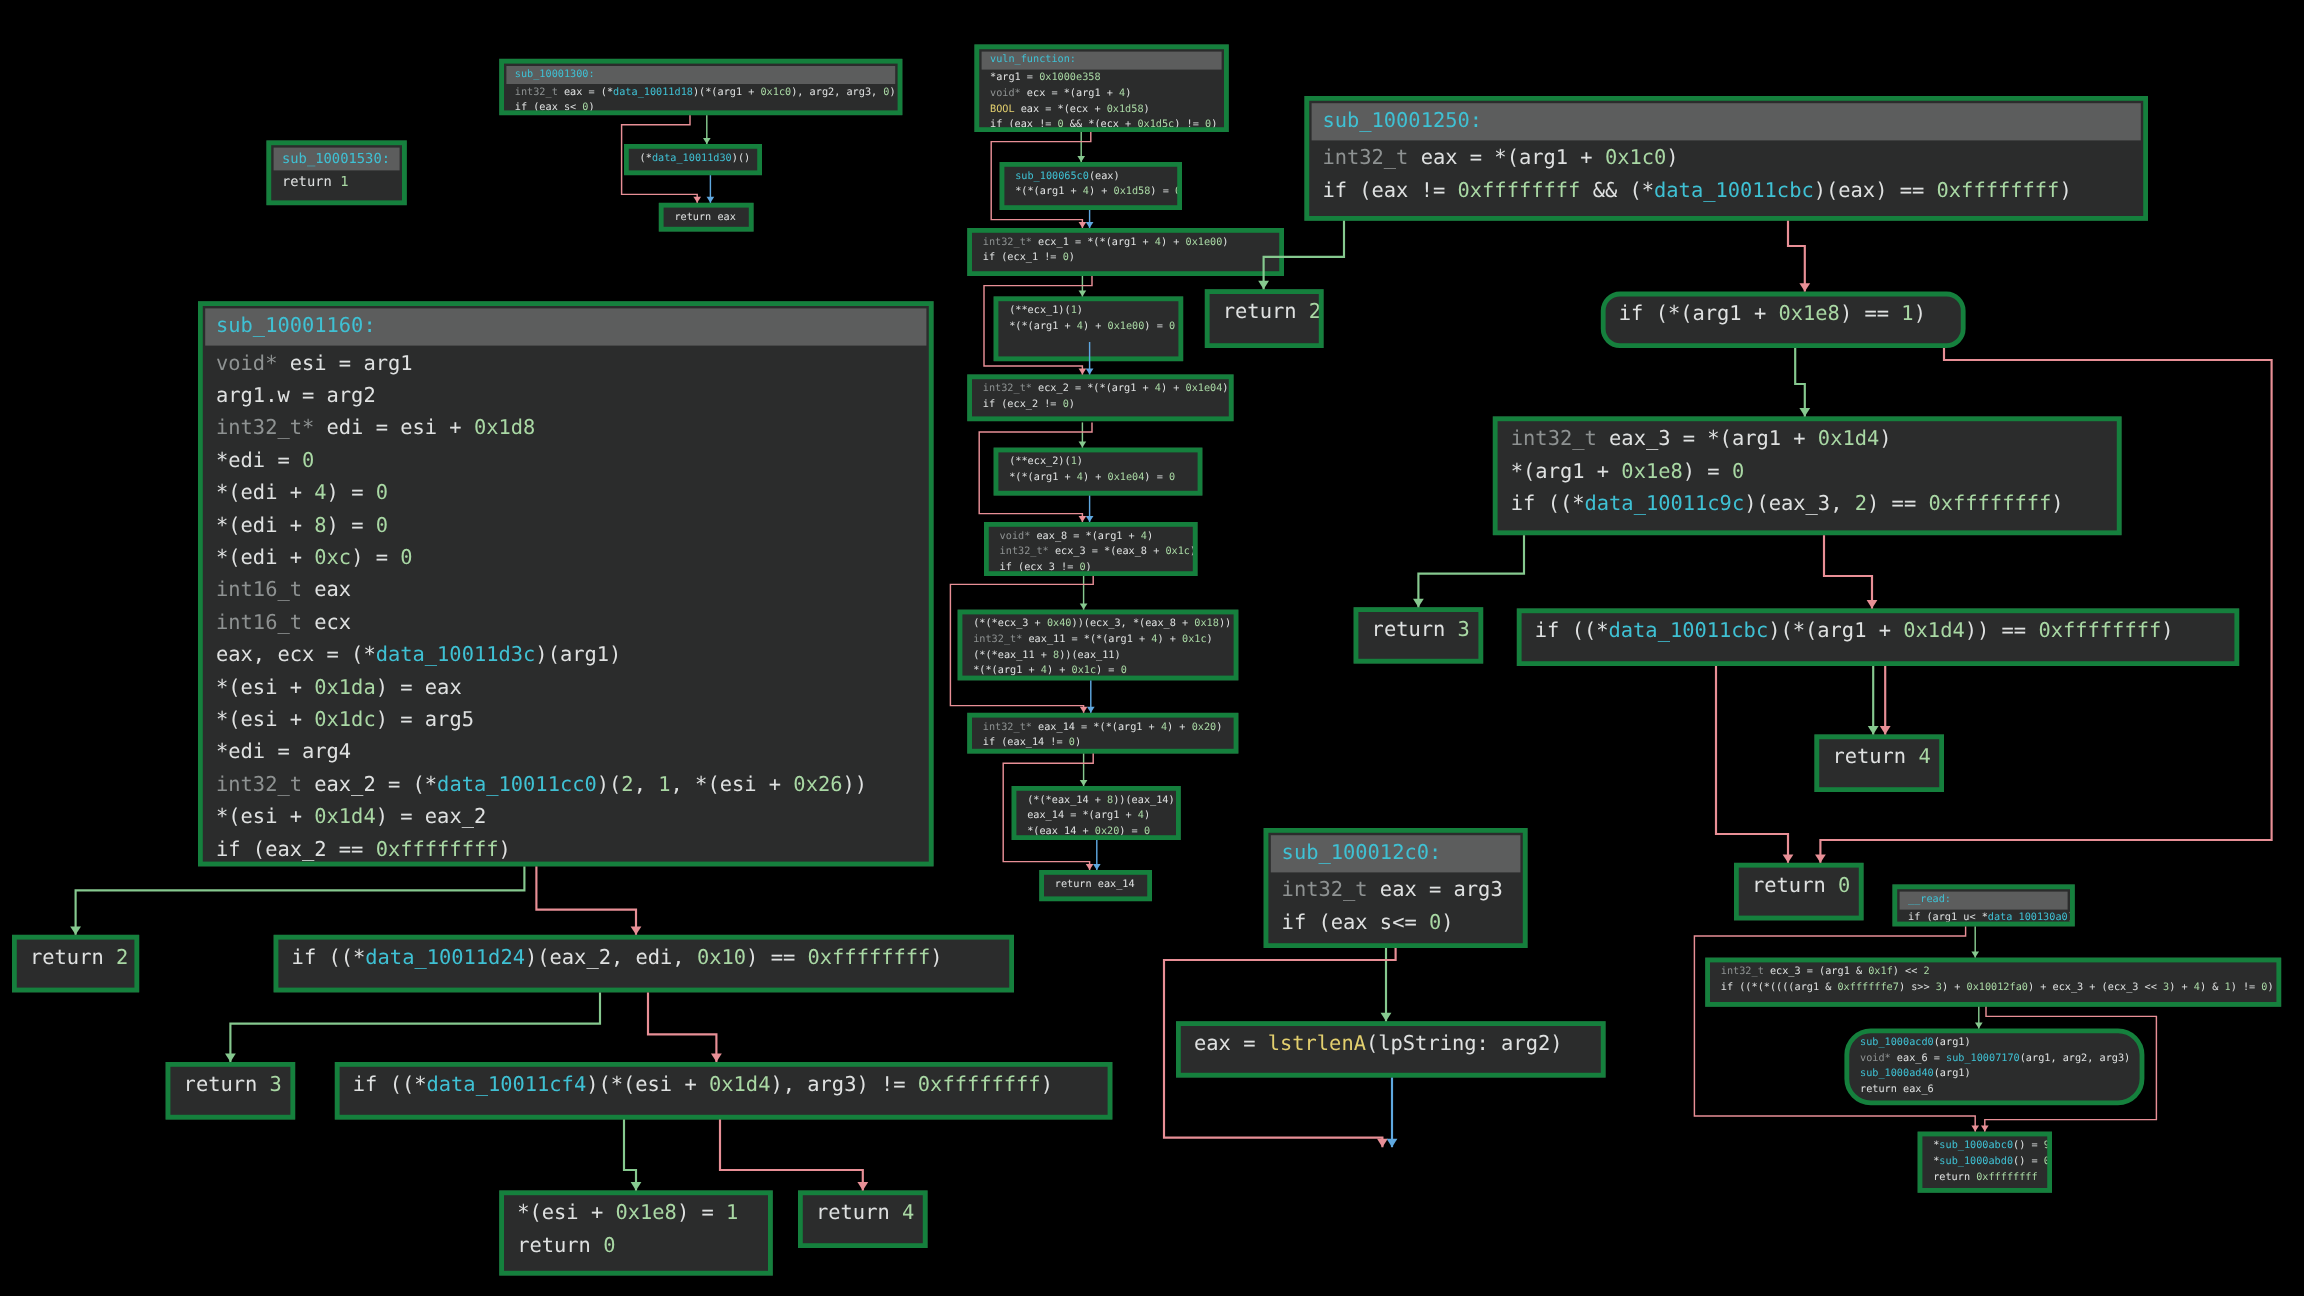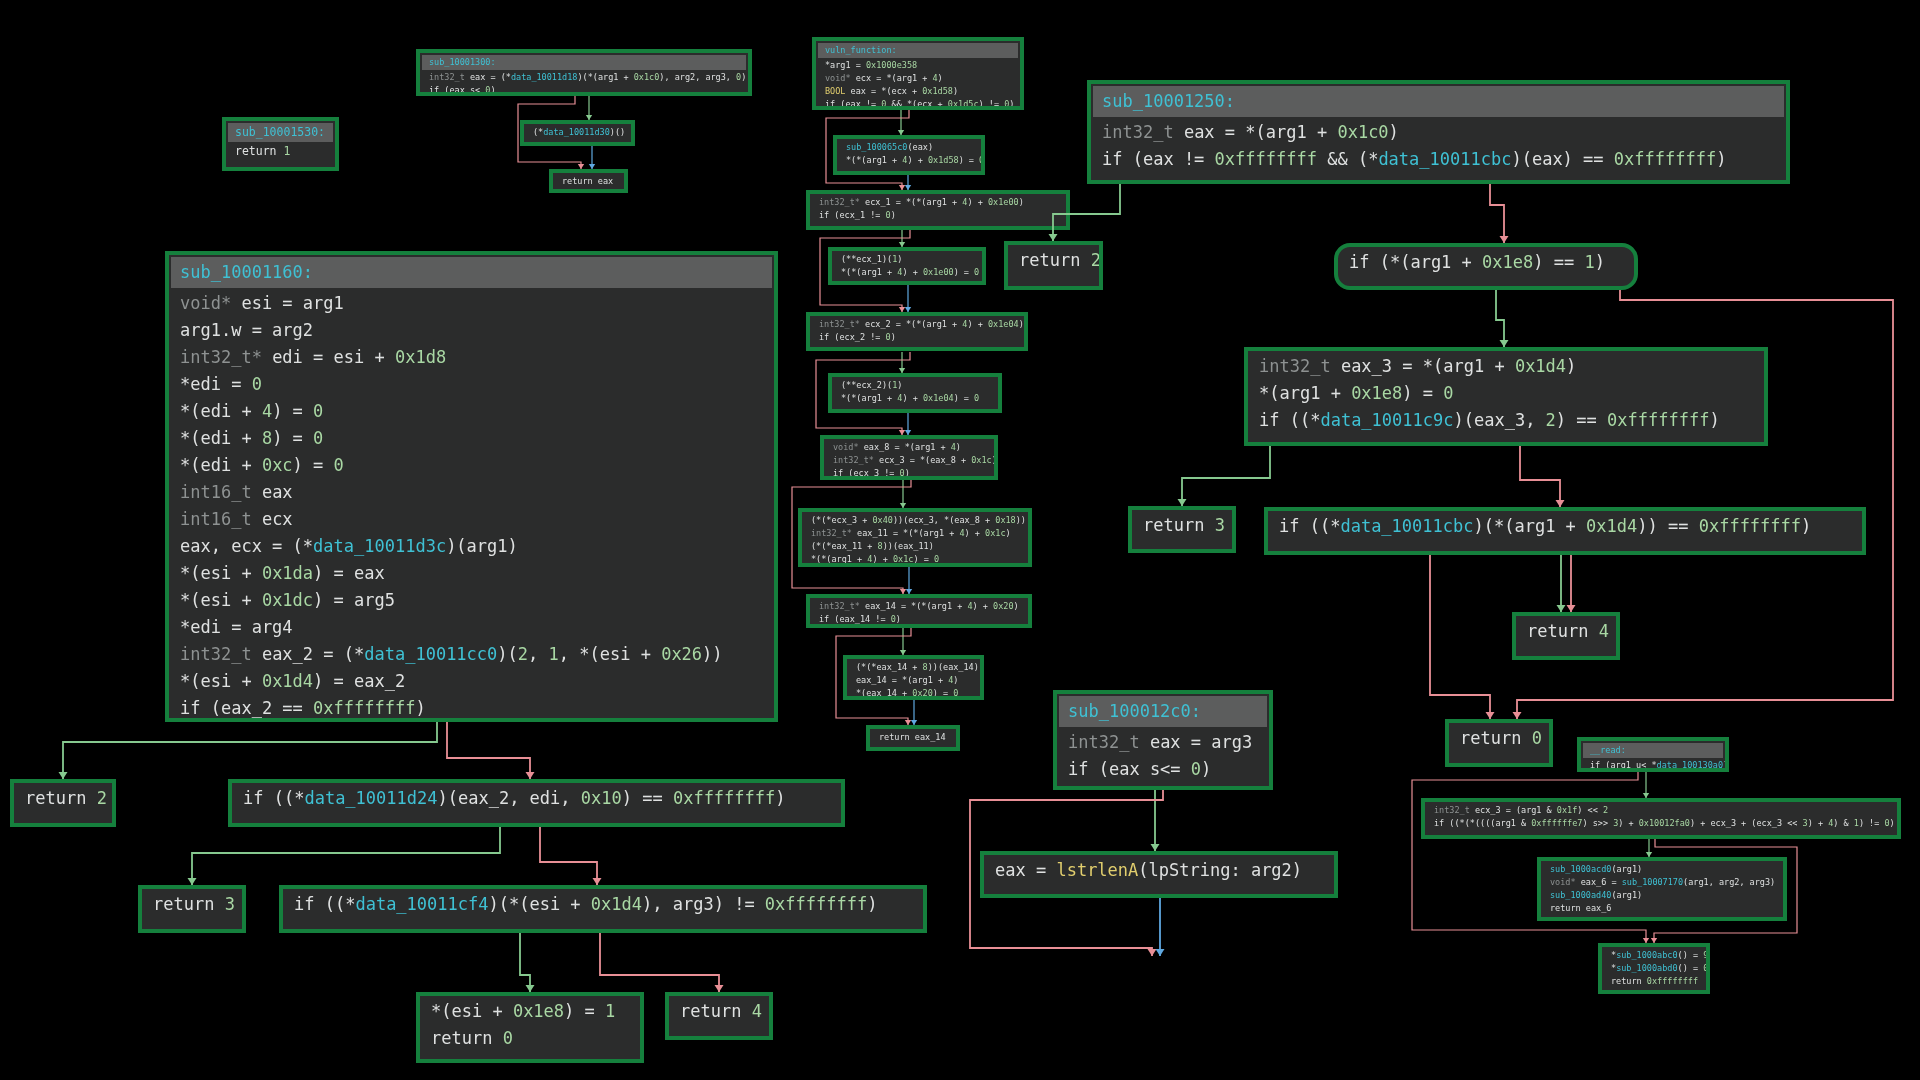--- a/index.html
+++ b/index.html
@@ -128,21 +128,21 @@
       <div class="ln"><span class="tk-w">if (eax != </span><span class="tk-n">0</span><span class="tk-w"> &amp;&amp; *(ecx + </span><span class="tk-n">0x1d5c</span><span class="tk-w">) != </span><span class="tk-n">0</span><span class="tk-w">)</span></div>
     </div>
     <div class="blk sm" style="left: 833px; top: 135px; width: 152px; height: 40px;">
       <div class="ln"><span class="tk-c">sub_100065c0</span><span class="tk-w">(eax)</span></div>
       <div class="ln"><span class="tk-w">*(*(arg1 + </span><span class="tk-n">4</span><span class="tk-w">) + </span><span class="tk-n">0x1d58</span><span class="tk-w">) = </span><span class="tk-n">0</span></div>
     </div>
     <div class="blk sm" style="left: 806px; top: 190px; width: 264px; height: 40px;">
       <div class="ln"><span class="tk-g">int32_t* </span><span class="tk-w">ecx_1 = *(*(arg1 + </span><span class="tk-n">4</span><span class="tk-w">) + </span><span class="tk-n">0x1e00</span><span class="tk-w">)</span></div>
       <div class="ln"><span class="tk-w">if (ecx_1 != </span><span class="tk-n">0</span><span class="tk-w">)</span></div>
     </div>
-    <div class="blk sm" style="left: 828px; top: 247px; width: 158px; height: 38px;">
+    <div class="blk sm" style="left: 828px; top: 247px; width: 158px; height: 54px;">
       <div class="ln"><span class="tk-w">(**ecx_1)(</span><span class="tk-n">1</span><span class="tk-w">)</span></div>
       <div class="ln"><span class="tk-w">*(*(arg1 + </span><span class="tk-n">4</span><span class="tk-w">) + </span><span class="tk-n">0x1e00</span><span class="tk-w">) = </span><span class="tk-n">0</span></div>
     </div>
     <div class="blk sm" style="left: 806px; top: 312px; width: 222px; height: 39px;">
       <div class="ln"><span class="tk-g">int32_t* </span><span class="tk-w">ecx_2 = *(*(arg1 + </span><span class="tk-n">4</span><span class="tk-w">) + </span><span class="tk-n">0x1e04</span><span class="tk-w">)</span></div>
       <div class="ln"><span class="tk-w">if (ecx_2 != </span><span class="tk-n">0</span><span class="tk-w">)</span></div>
     </div>
     <div class="blk sm" style="left: 828px; top: 373px; width: 174px; height: 40px;">
       <div class="ln"><span class="tk-w">(**ecx_2)(</span><span class="tk-n">1</span><span class="tk-w">)</span></div>
       <div class="ln"><span class="tk-w">*(*(arg1 + </span><span class="tk-n">4</span><span class="tk-w">) + </span><span class="tk-n">0x1e04</span><span class="tk-w">) = </span><span class="tk-n">0</span></div>
@@ -199,21 +199,21 @@
       <div class="ln"><span class="tk-w">return </span><span class="tk-n">0</span></div>
     </div>
     <div class="blk sm" style="left: 1577px; top: 737px; width: 152px; height: 35px;">
       <div class="hdr">__read:</div>
       <div class="ln"><span class="tk-w">if (arg1 u&lt; *</span><span class="tk-c">data_100130a0</span><span class="tk-w">)</span></div>
     </div>
     <div class="blk sm" style="left: 1421px; top: 798px; width: 480px; height: 41px;">
       <div class="ln"><span class="tk-g">int32_t </span><span class="tk-w">ecx_3 = (arg1 &amp; </span><span class="tk-n">0x1f</span><span class="tk-w">) &lt;&lt; </span><span class="tk-n">2</span></div>
       <div class="ln"><span class="tk-w">if ((*(*((((arg1 &amp; </span><span class="tk-n">0xffffffe7</span><span class="tk-w">) s&gt;&gt; </span><span class="tk-n">3</span><span class="tk-w">) + </span><span class="tk-n">0x10012fa0</span><span class="tk-w">) + ecx_3 + (ecx_3 &lt;&lt; </span><span class="tk-n">3</span><span class="tk-w">) + </span><span class="tk-n">4</span><span class="tk-w">) &amp; </span><span class="tk-n">1</span><span class="tk-w">) != </span><span class="tk-n">0</span><span class="tk-w">)</span></div>
     </div>
-    <div class="blk sm" style="left: 1537px; top: 857px; width: 250px; height: 64px;">
+    <div class="blk sm" style="left: 1537px; top: 857px; width: 250px; height: 64px; border-radius: 22px;">
       <div class="ln"><span class="tk-c">sub_1000acd0</span><span class="tk-w">(arg1)</span></div>
       <div class="ln"><span class="tk-g">void* </span><span class="tk-w">eax_6 = </span><span class="tk-c">sub_10007170</span><span class="tk-w">(arg1, arg2, arg3)</span></div>
       <div class="ln"><span class="tk-c">sub_1000ad40</span><span class="tk-w">(arg1)</span></div>
       <div class="ln"><span class="tk-w">return eax_6</span></div>
     </div>
     <div class="blk sm" style="left: 1598px; top: 943px; width: 112px; height: 51px;">
       <div class="ln"><span class="tk-w">*</span><span class="tk-c">sub_1000abc0</span><span class="tk-w">() = </span><span class="tk-n">9</span></div>
       <div class="ln"><span class="tk-w">*</span><span class="tk-c">sub_1000abd0</span><span class="tk-w">() = </span><span class="tk-n">0</span></div>
       <div class="ln"><span class="tk-w">return </span><span class="tk-n">0xffffffff</span></div>
     </div>

